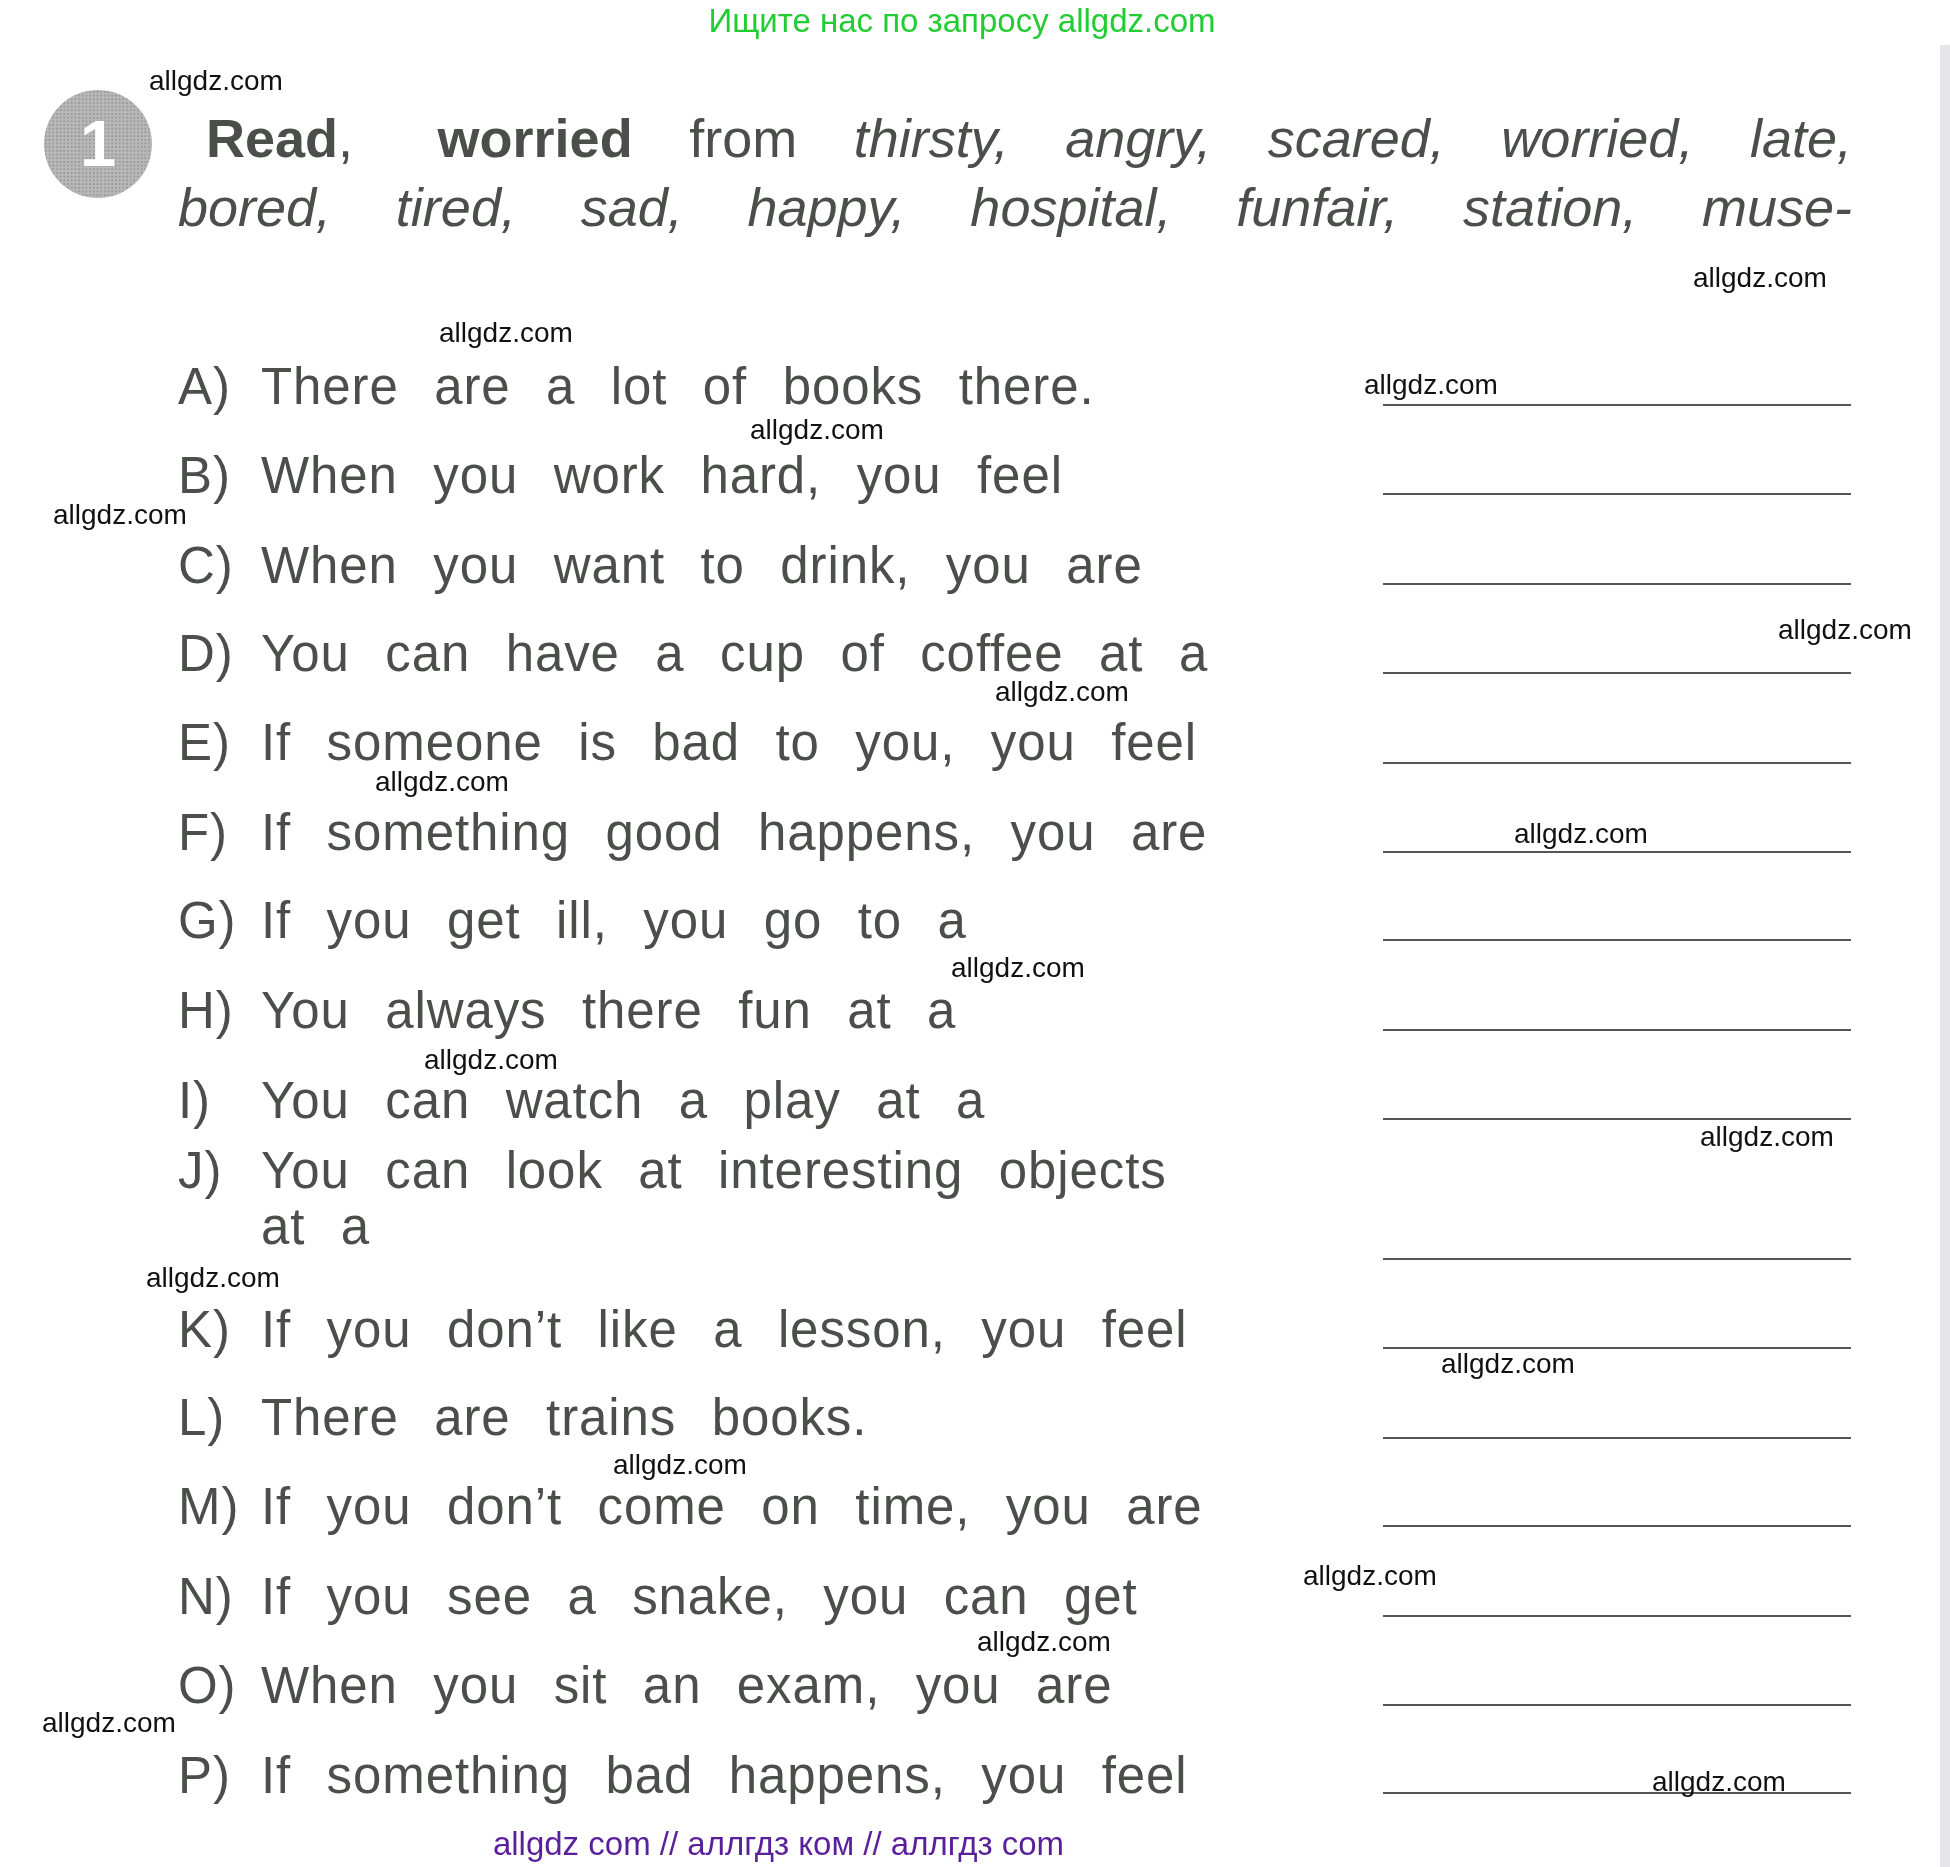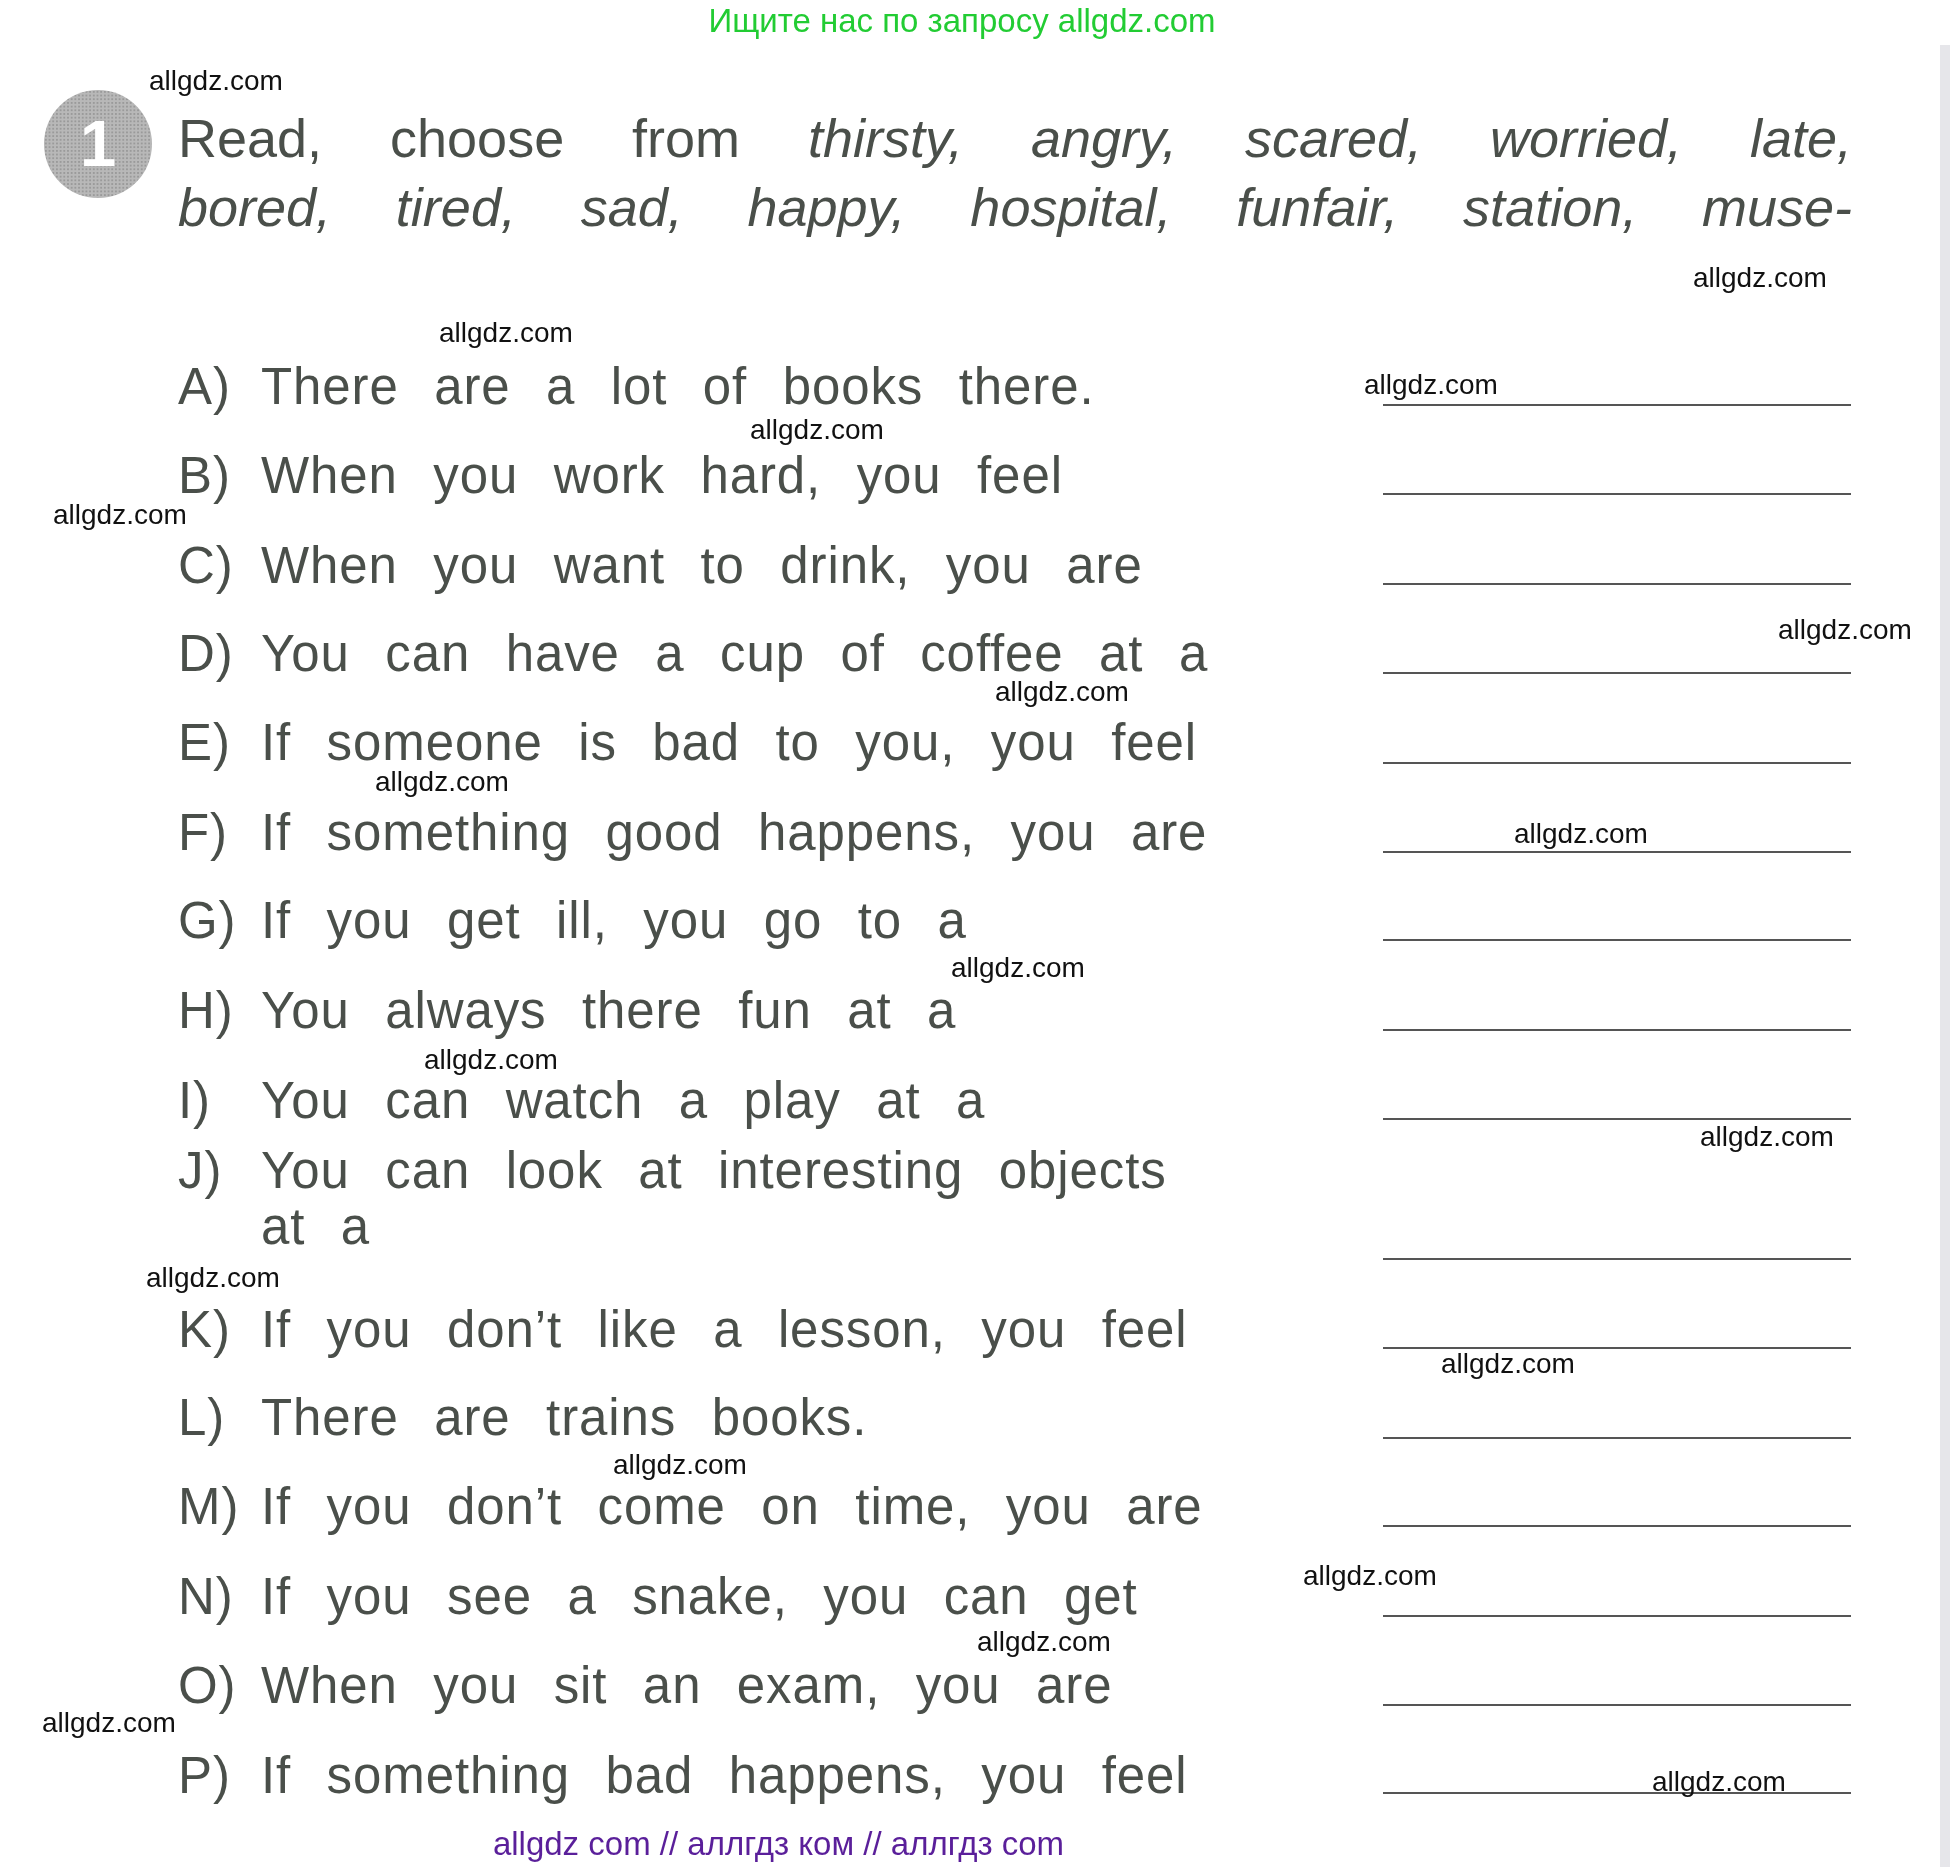--- a/index.html
+++ b/index.html
@@ -3,41 +3,41 @@
 <meta charset="utf-8">
 <style>
   html,body{margin:0;padding:0;background:#fff;}
   body{width:1951px;height:1867px;position:relative;overflow:hidden;font-family:"Liberation Sans",sans-serif;}
   .topbanner{position:absolute;top:0;left:0;width:1924px;text-align:center;font-size:33px;color:#22cc33;line-height:41px;}
   .edge{position:absolute;left:1940px;top:45px;width:10.2px;height:1823px;background:#e6e6ea;}
   .circle{position:absolute;left:44px;top:90px;width:108px;height:108px;border-radius:50%;
     background:radial-gradient(circle,#9a9a9a 0.9px,#b8b8b8 1.4px);background-size:3.7px 3.7px;background-color:#a8a8a8;
     color:#fff;font-weight:bold;font-size:65px;text-align:center;line-height:108px;}
   .instr{position:absolute;left:178px;top:104px;width:1674px;font-size:54px;line-height:69px;color:#4a4f4a;text-align:justify;text-align-last:justify;}
-  .instr .b{font-weight:normal;font-style:normal;}
+  .instr .b{font-weight:bold;font-style:normal;margin-left:28px;}
   .instr i{font-style:italic;}
   .instr .last{text-align-last:left;}
   .row{position:absolute;left:178px;font-size:51px;color:#4a4f4a;line-height:56px;white-space:nowrap;word-spacing:20.4px;letter-spacing:0.9px;}
   .row .lt{display:inline-block;width:83px;word-spacing:0;}
   .line{position:absolute;left:1383px;width:468px;height:1.9px;background:#555;}
   .wm{position:absolute;font-size:28px;color:#111;line-height:32px;white-space:nowrap;text-align:center;}
   .bottom{position:absolute;top:1823px;left:0;width:1557px;text-align:center;font-size:33px;color:#5a1f9a;line-height:41px;}
 </style>
 </head>
 <body>
 
 <div class="topbanner">Ищите нас по запросу allgdz.com</div>
 <div class="edge"></div>
 
 <div class="circle">1</div>
 
 <div class="instr">
   <div>
     <span class="b">Read</span><span>,</span>
-    <span class="b">choose</span>
+    <span class="b">worried</span>
     <span>from</span>
     <i>thirsty, angry, scared, worried, late,</i>
   </div>
   <div><i>bored, tired, sad, happy, hospital, funfair, station, muse-</i></div>
 </div>
 
 <div class="row" style="top:359px"><span class="lt">A)</span><span>There are a lot of books there.</span></div>
 <div class="row" style="top:448px"><span class="lt">B)</span><span>When you work hard, you feel</span></div>
 <div class="row" style="top:538px"><span class="lt">C)</span><span>When you want to drink, you are</span></div>
 <div class="row" style="top:626px"><span class="lt">D)</span><span>You can have a cup of coffee at a</span></div>

